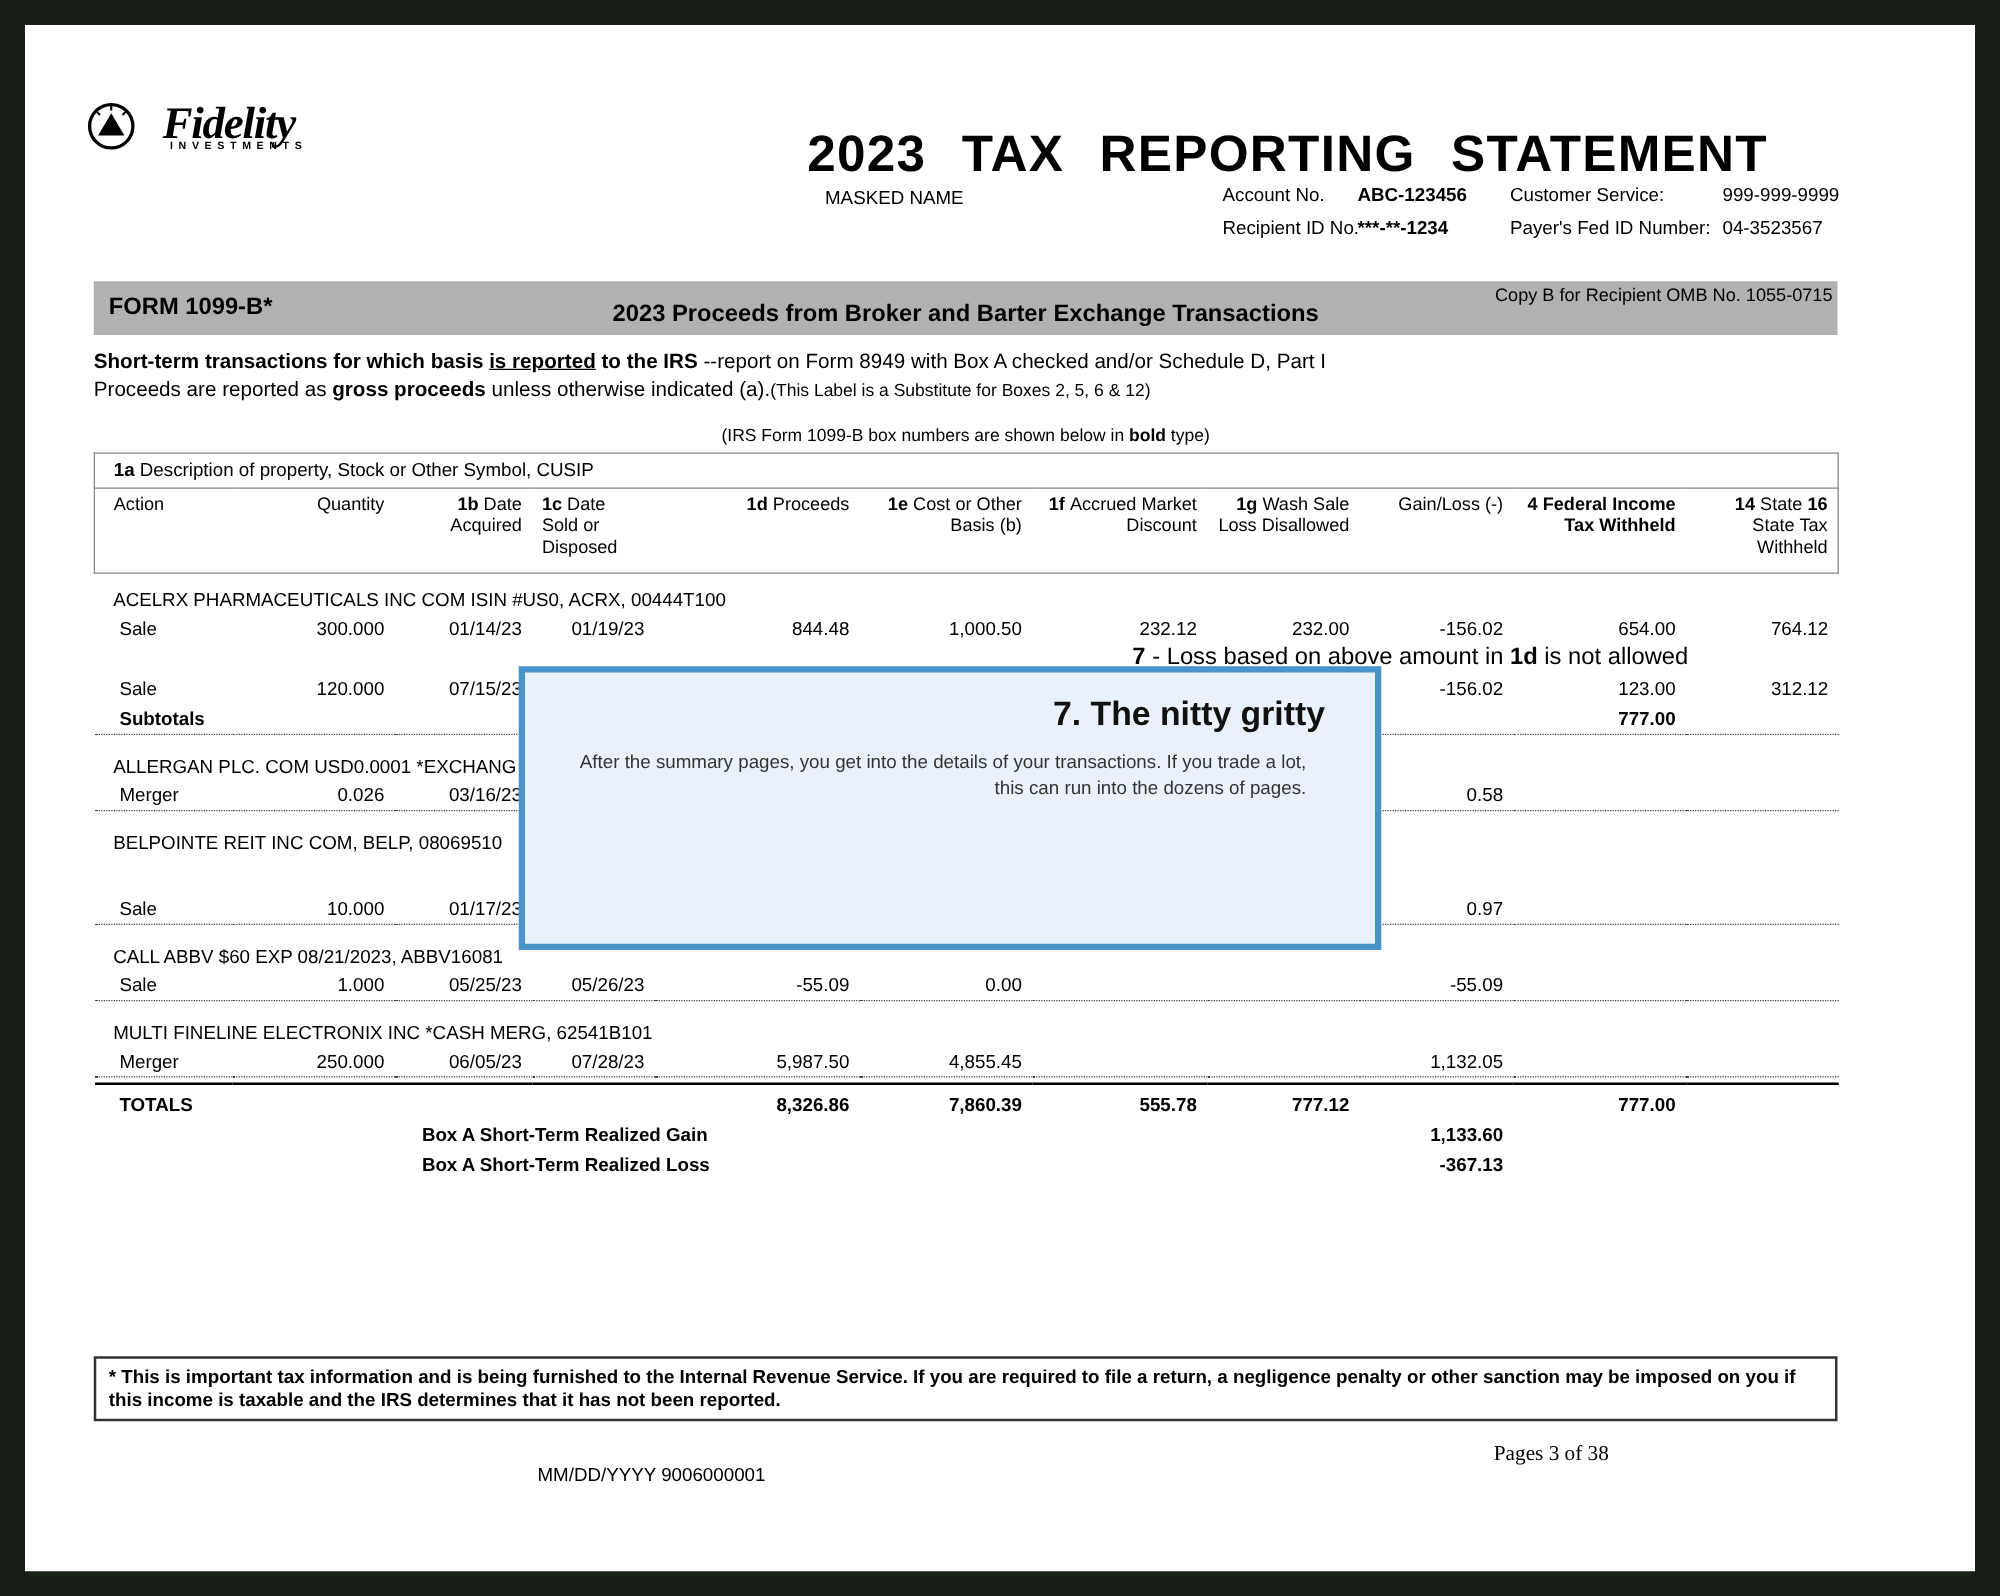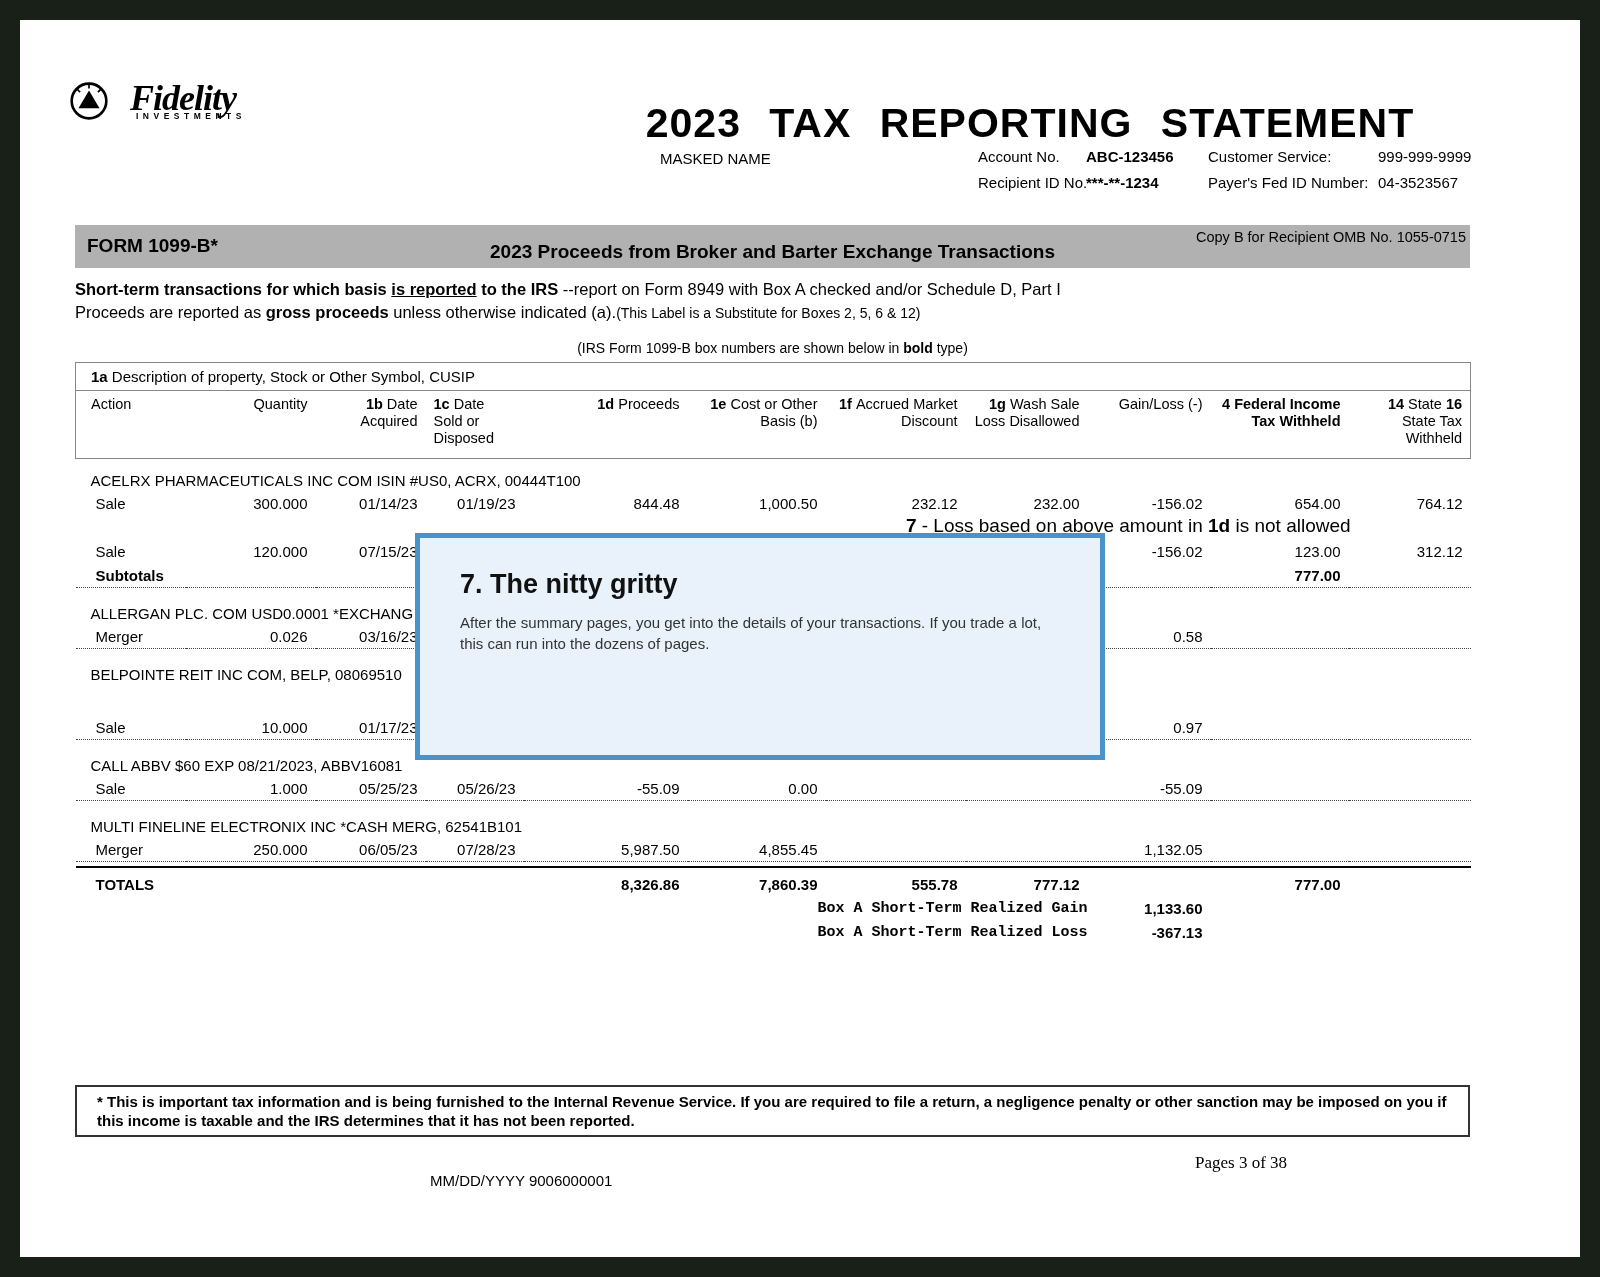--- a/index.html
+++ b/index.html
@@ -49,29 +49,29 @@
   tr.data td, tr.subtotal td, tr.totals td{white-space:nowrap;}
   td.num{text-align:right;padding:4px 8px 3px 8px;}
   td.act{text-align:left;padding:4px 0 3px 20px;}
   tr.note td{padding:0 120px 2px 0;text-align:right;font-size:19px;}
   tr.note .b{font-weight:bold;}
   tr.sep td{border-top:1px dotted #444;height:4px;padding:0;}
   tr.gaprow td{height:30px;padding:0;}
   tr.subtotal td{font-weight:bold;}
   tr.totals td{border-top:2px solid #000;font-weight:bold;padding-top:8px;}
   tr.boxa td{font-weight:bold;}
-  td.boxa-label{padding:3px 0 3px 262px;text-align:right;white-space:nowrap;font-family:Liberation Mono, monospace;}
-
-  
-  .callout{position:absolute;left:395px;top:513px;width:690px;height:227px;box-sizing:border-box;background:var(--callout-bg,#e9f2fa);border:5px solid var(--callout-border,#4a93c8);padding:31px 40px;z-index:5;}
+  td.boxa-label{padding:3px 0 3px 262px;text-align:left;white-space:nowrap;}
+
+  
+  .callout{position:absolute;left:395px;top:513px;width:690px;height:227px;box-sizing:border-box;background:var(--callout-bg,#e9f2fa);border:5px solid var(--callout-border,#4a93c8);padding:18px 40px;z-index:5;text-align:right;}
   .callout h2{margin:0 0 12px 0;font-size:27px;font-weight:bold;color:#111;}
   .callout p{margin:0;font-size:15px;line-height:1.43;color:#333;max-width:585px;}
 
   
-  .footnote{position:absolute;left:55px;top:1065px;width:1395px;box-sizing:border-box;border:2px solid #333;padding:5px 20px;font-size:15px;font-weight:bold;line-height:19px;}
+  .footnote{position:absolute;left:55px;top:1065px;width:1395px;box-sizing:border-box;border:2px solid #333;padding:5px 10px;font-size:15px;font-weight:bold;line-height:19px;}
   .foot-left{position:absolute;left:410px;top:1138px;font-size:15px;margin-top:14px;}
   .foot-right{position:absolute;left:1175px;top:1133px;font-size:17px;font-family:"Liberation Serif", serif;}
 </style>
 </head>
 <body>
 
 <div class="canvas">
   <div class="page">
 
     <div class="logo">

